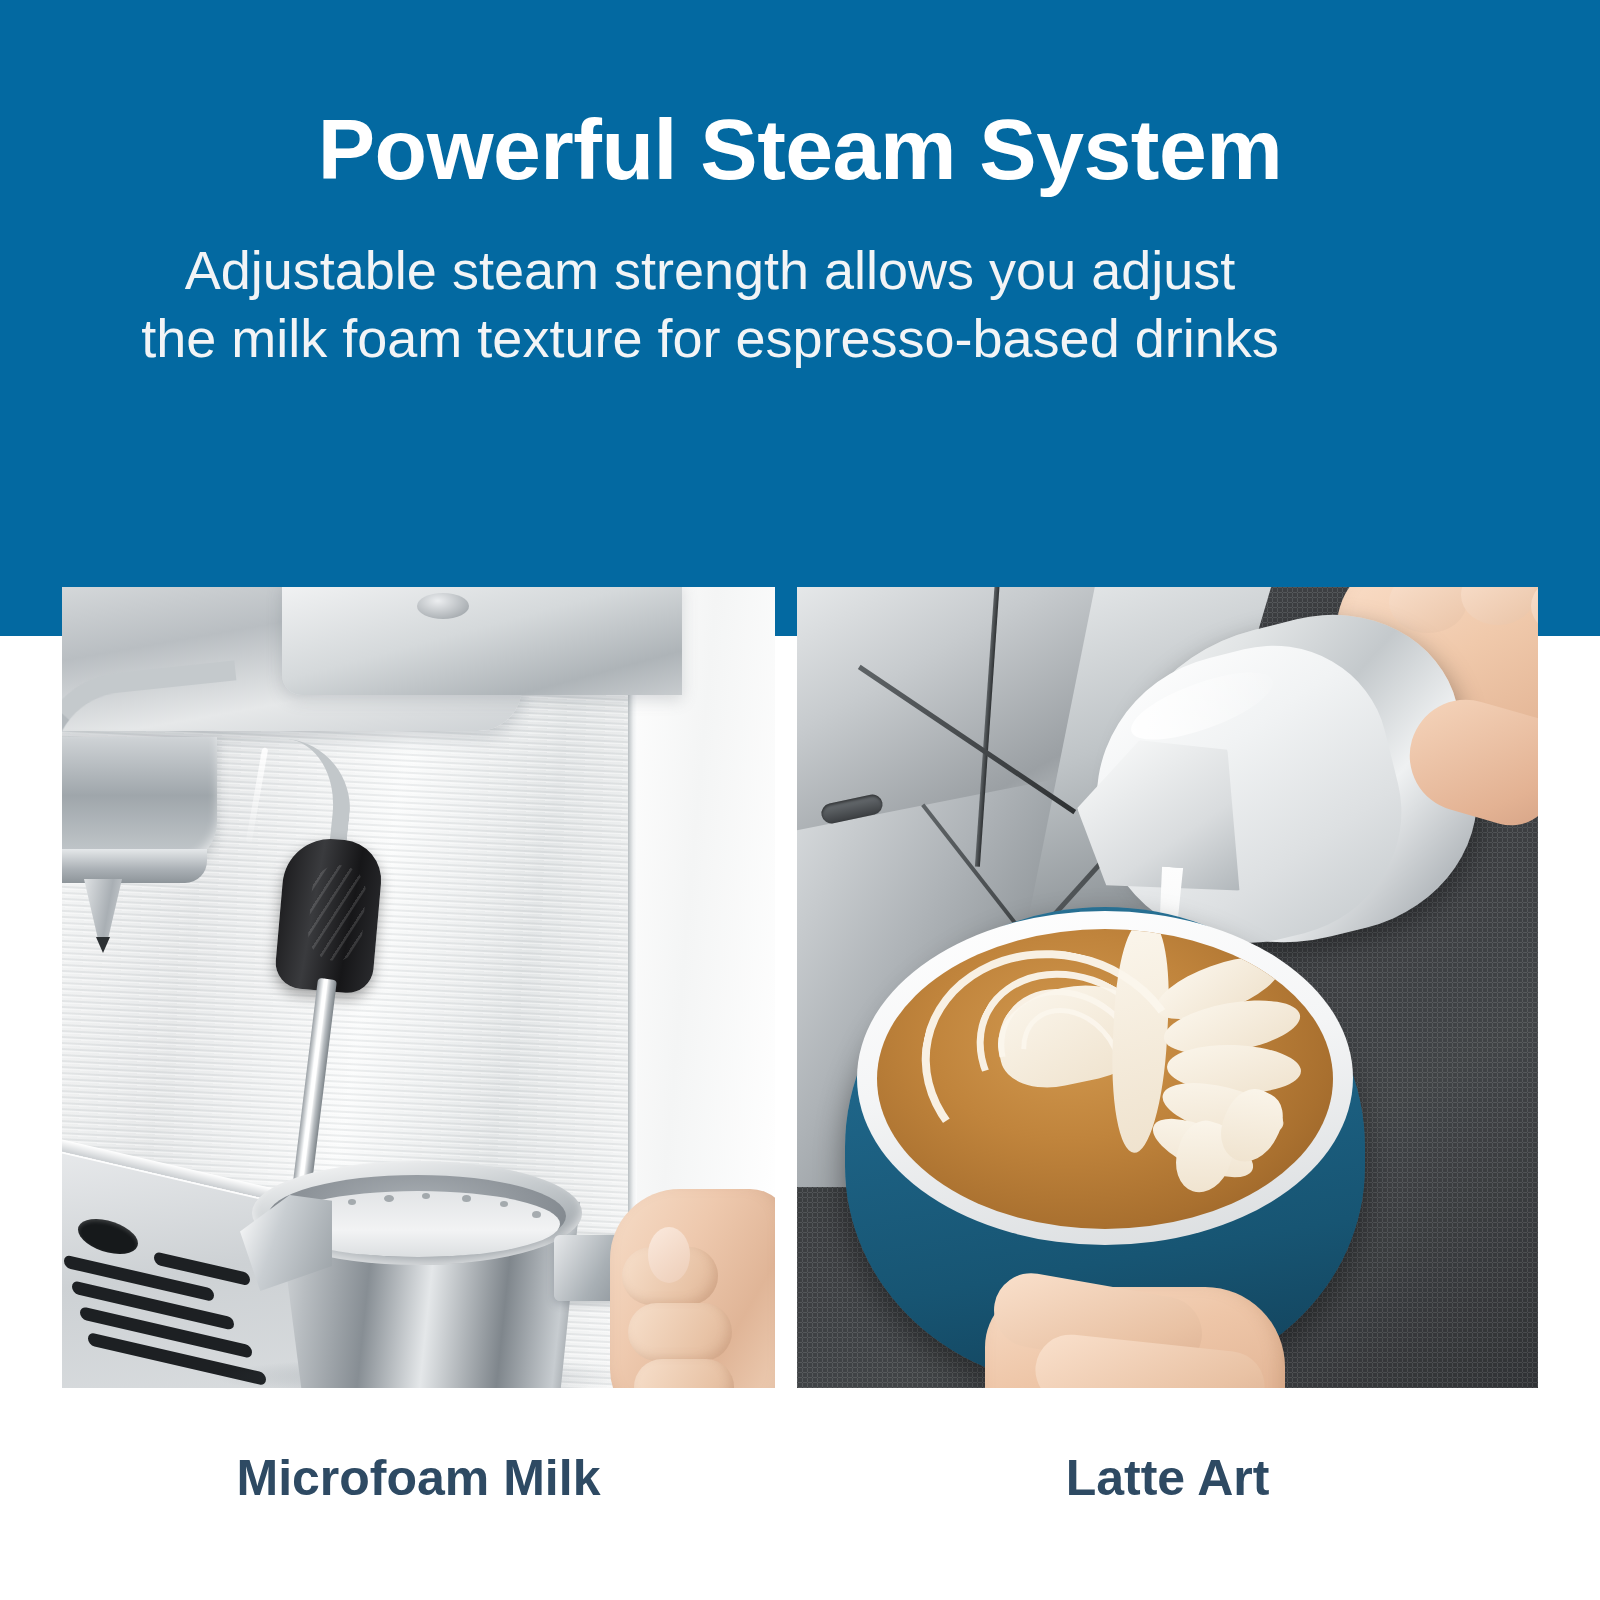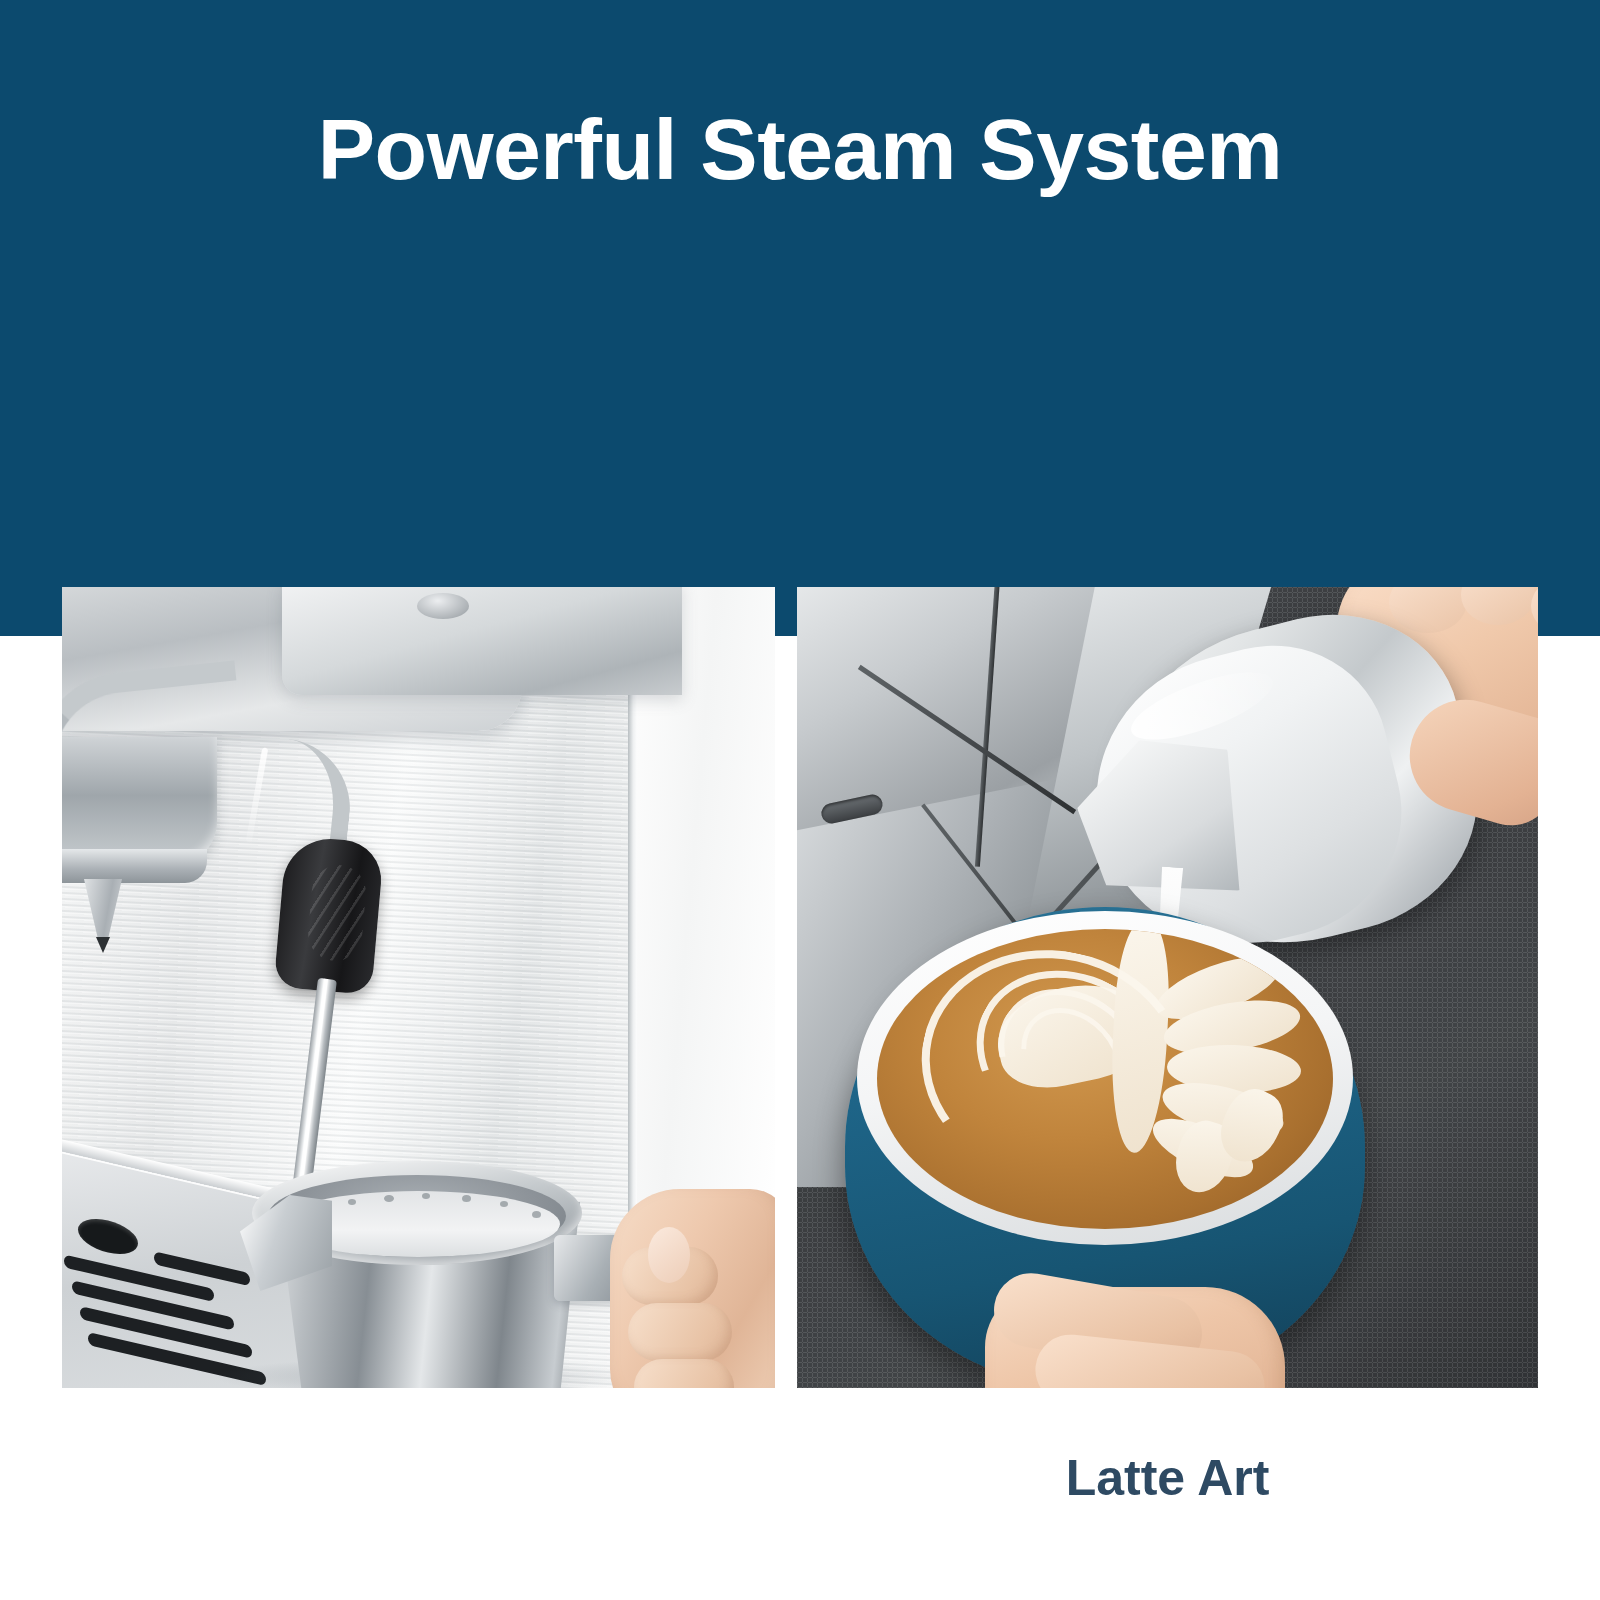--- a/index.html
+++ b/index.html
@@ -7,21 +7,21 @@
     width:1600px;height:1600px;
     background:#ffffff;
     font-family:"Liberation Sans", sans-serif;
     overflow:hidden;
     position:relative;
   }
 
   
   .header{
     position:absolute;left:0;top:0;width:1600px;height:636px;
-    background:#0c4a6e;
+    background:#0369a1;
     display:flex;flex-direction:column;
     box-sizing:border-box;
   }
   .header-title{
     margin:0;padding:0;
     color:#ffffff;
     font-size:86px;
     font-weight:700;
     letter-spacing:-0.5px;
     line-height:1;
@@ -406,20 +406,24 @@
   .rs-finger-b{
     position:absolute;border-radius:44px;
     background:linear-gradient(150deg,#fae1cd,#e9c2a4 70%,#dcb092);
   }
 </style>
 </head>
 <body>
 
 <div class="header">
   <h1 class="header-title">Powerful Steam System</h1>
+  <p class="header-sub">
+    <span class="ln">Adjustable steam strength allows you adjust</span>
+    <span class="ln">the milk foam texture for espresso-based drinks</span>
+  </p>
 </div>
 
 <div class="panels">
 
   <div class="panel left">
     <div class="photo">
       <div class="ls-bg"></div>
       <div class="ls-brush"></div>
       <div class="ls-wall-edge"></div>
       <div class="ls-wall"></div>
@@ -468,20 +472,21 @@
       <div class="ls-spoutlip"></div>
       <div class="ls-handle"></div>
 
       <div class="ls-hand"></div>
       <div class="ls-finger" style="left:560px;top:660px;width:96px;height:58px;"></div>
       <div class="ls-finger" style="left:566px;top:716px;width:104px;height:58px;"></div>
       <div class="ls-finger" style="left:572px;top:772px;width:100px;height:56px;"></div>
       <div class="ls-nail"></div>
     </div>
     <div class="caption">
+      <span class="ln">Microfoam Milk</span>
     </div>
   </div>
 
   <div class="panel right">
     <div class="photo">
       <div class="rs-bg"></div>
       <div class="rs-counter"></div>
       <div class="rs-grain"></div>
 
       <div class="rs-steel"></div>

